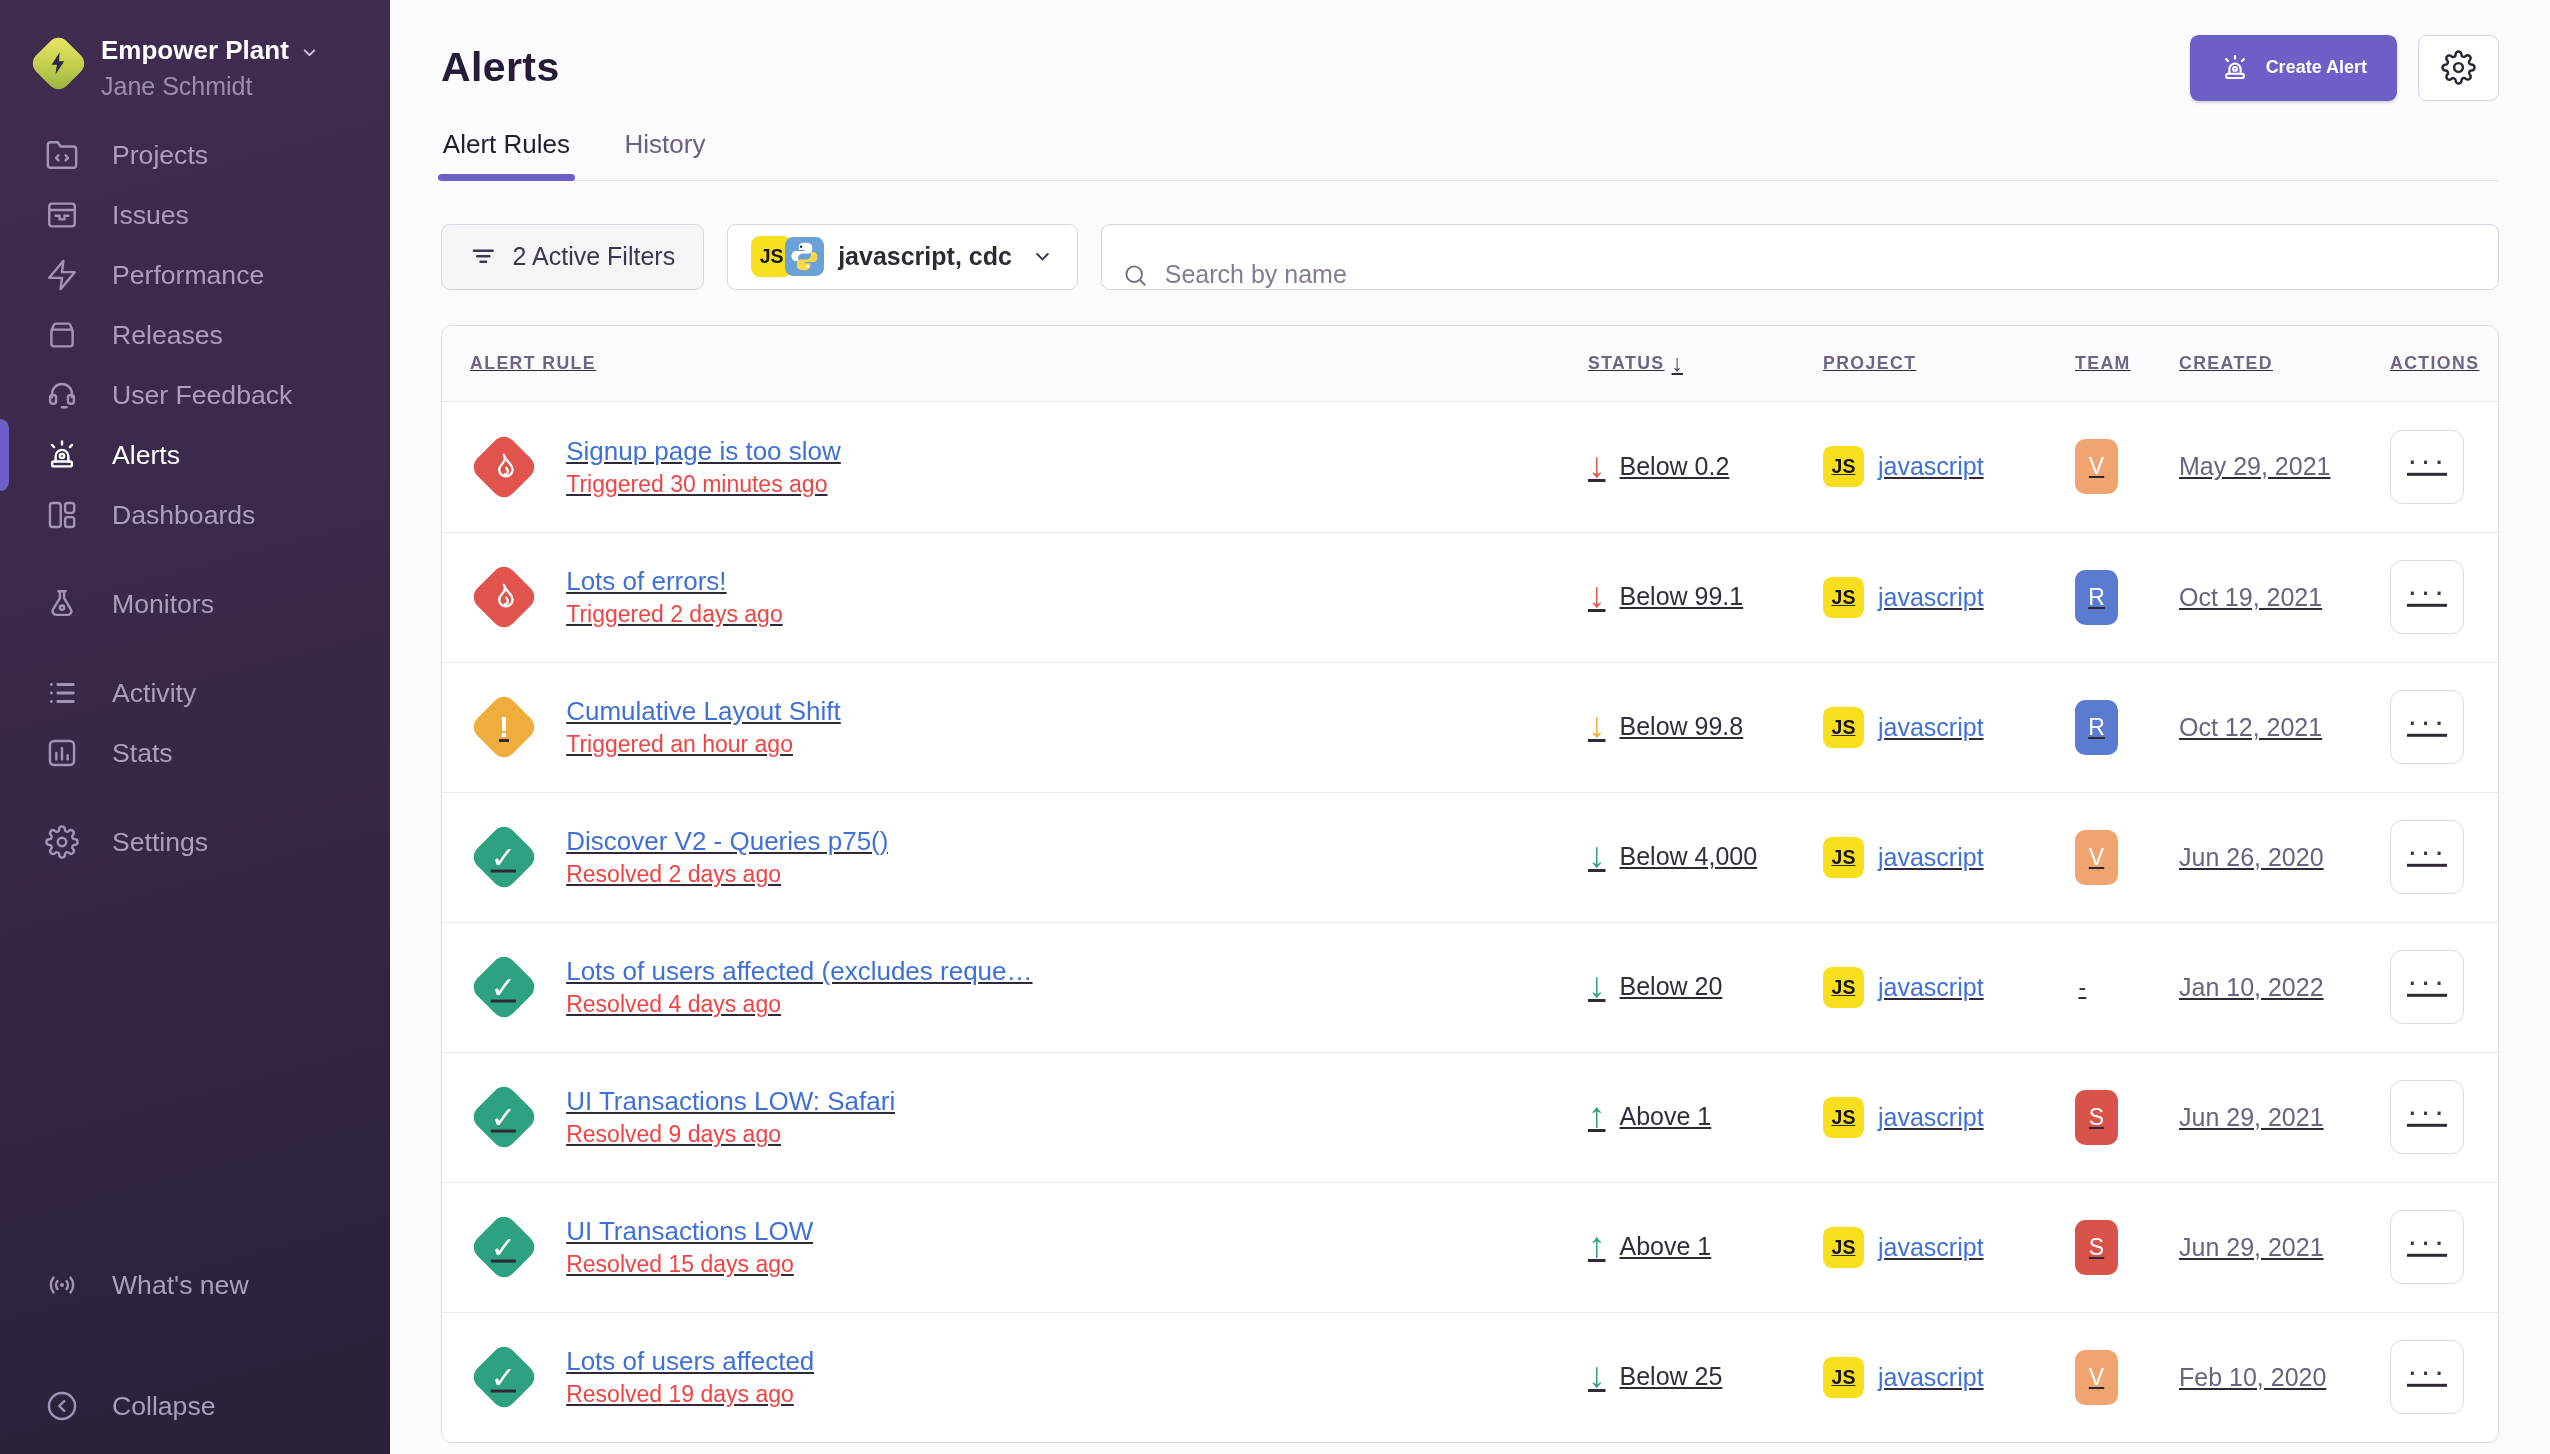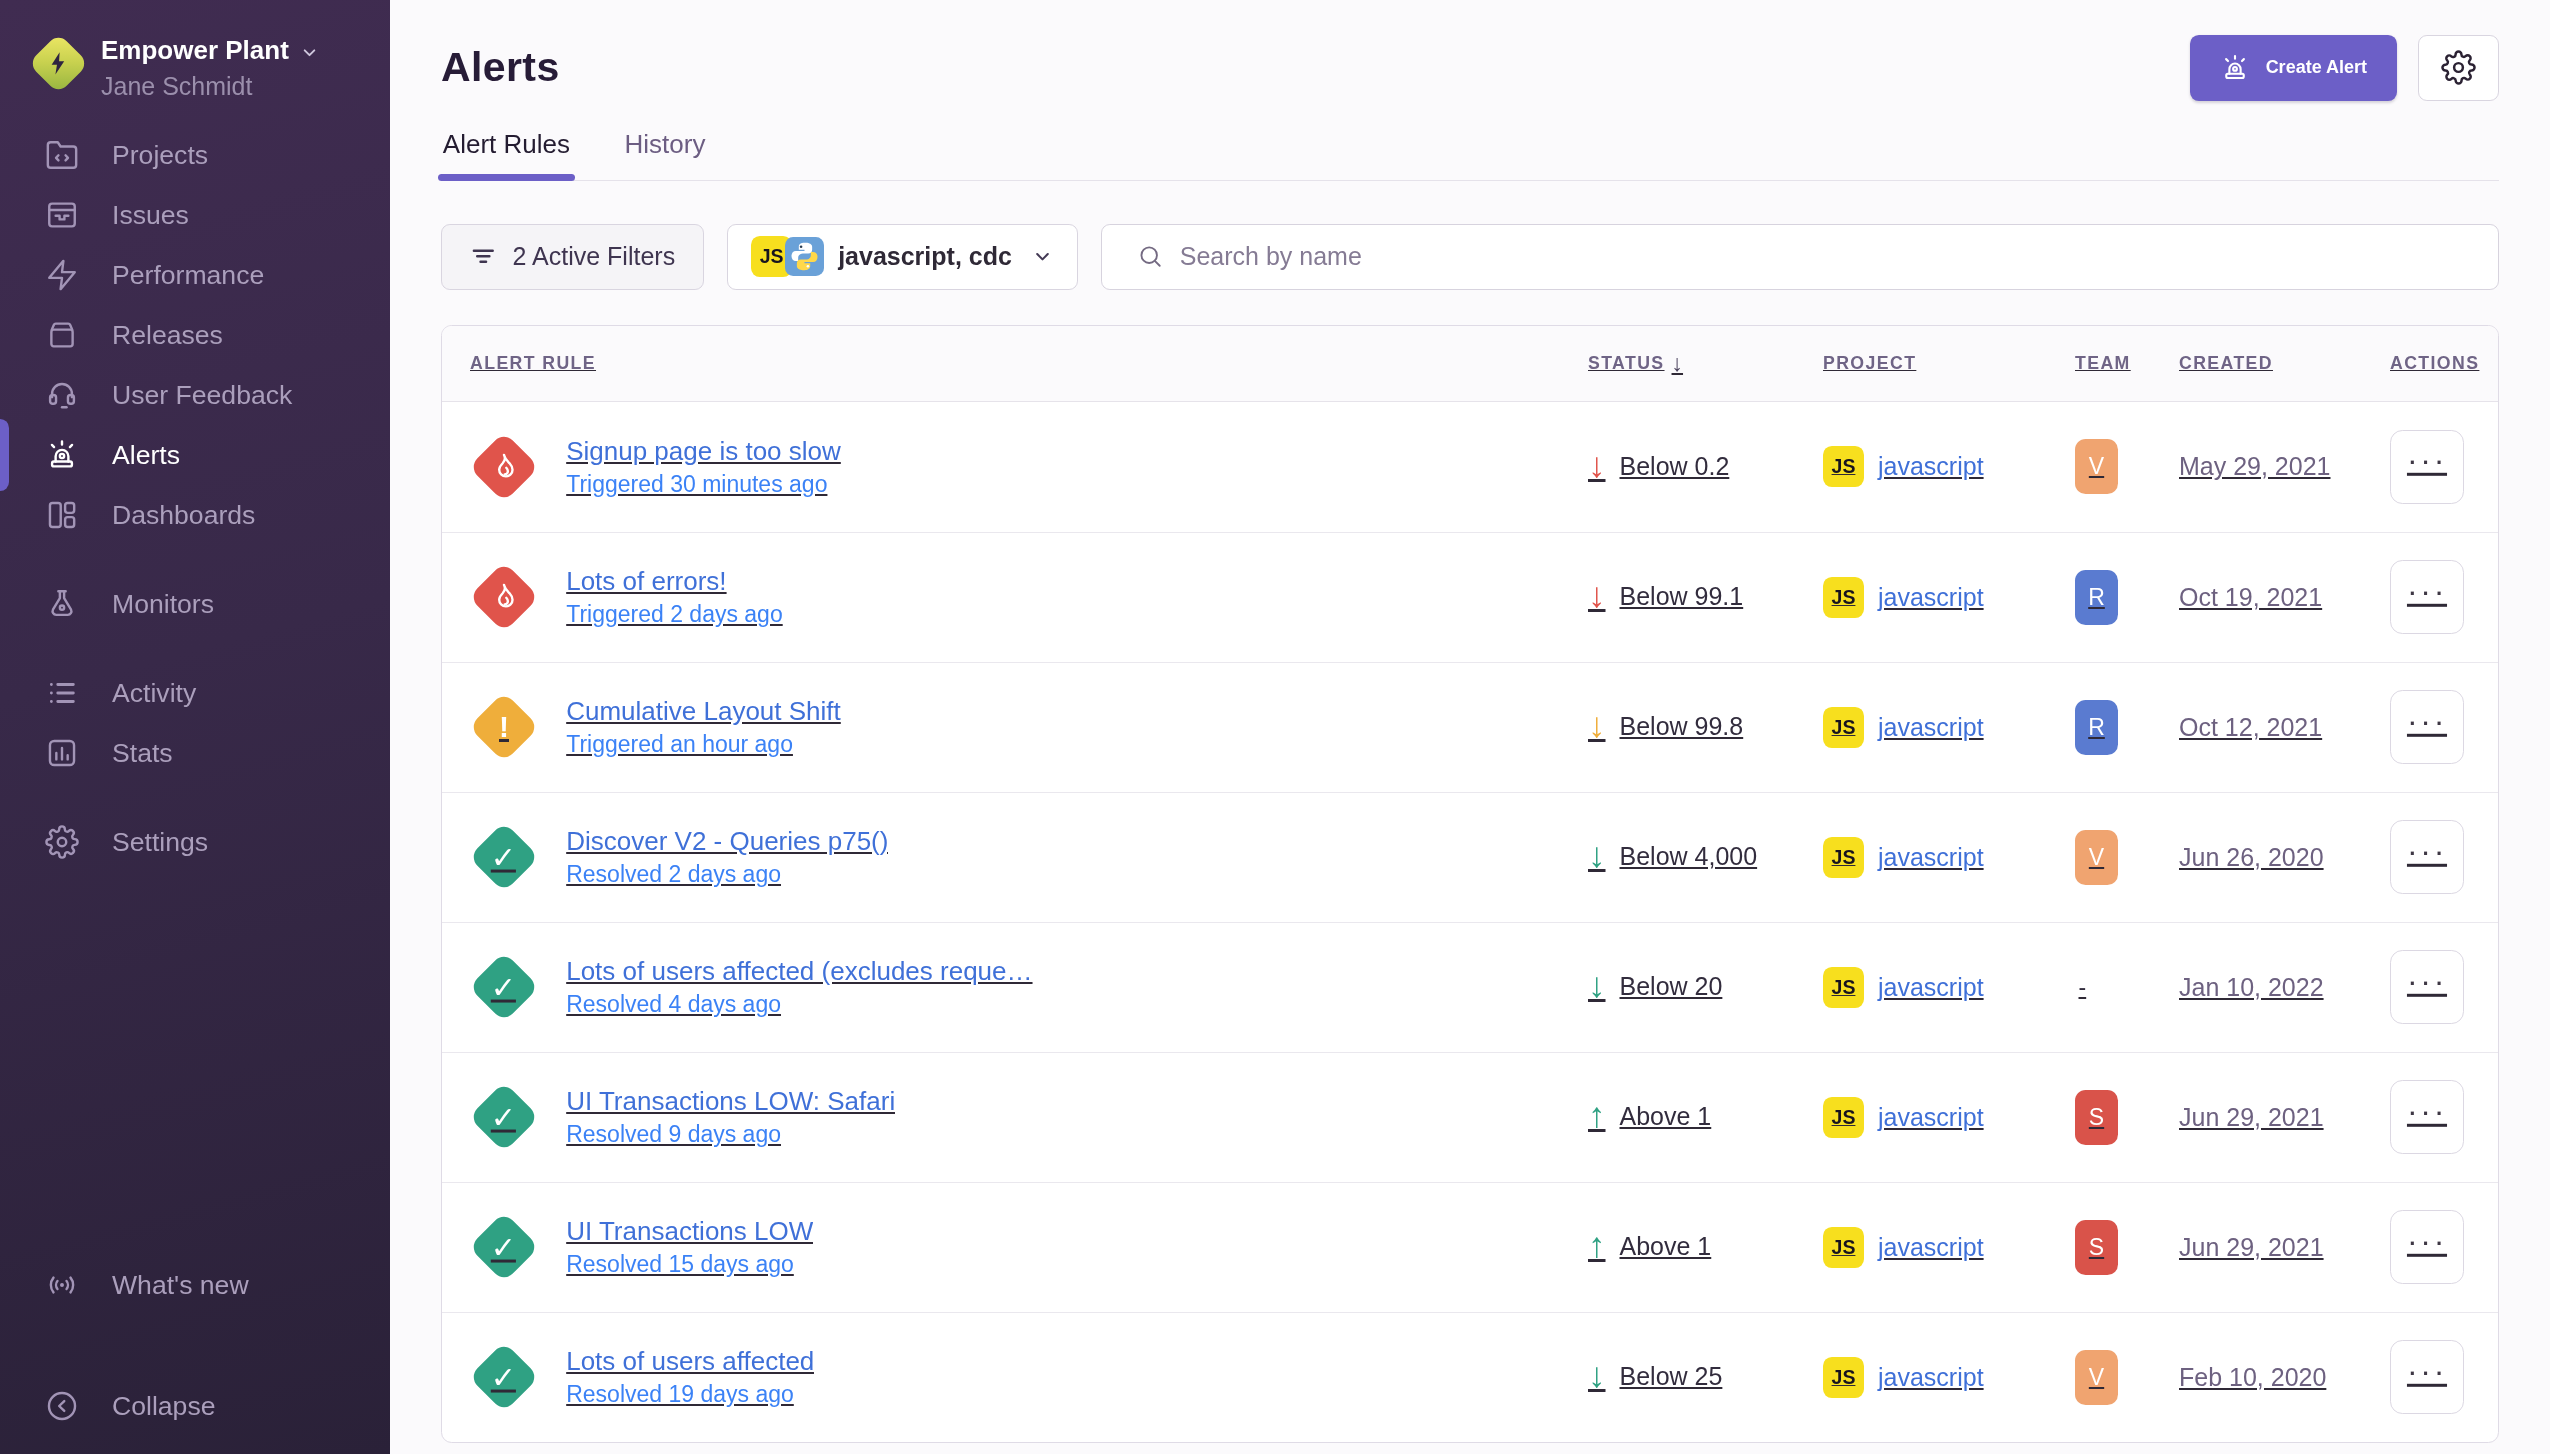--- a/index.html
+++ b/index.html
@@ -59,22 +59,22 @@
     font-size:25px; font-weight:400; color:#3f3550; cursor:pointer; }
   .btn-filters .ic { color:#3f3550; display:flex; }
   .btn-project { display:flex; align-items:center; gap:14px; height:66px; padding:0 23px;
     background:#fff; border:1.8px solid #d9d5e0; border-radius:8.9px;
     font-size:25px; font-weight:700; color:#2f2936; cursor:pointer; }
   .platform-icons { display:flex; align-items:center; }
   .js-badge { width:41px; height:41px; border-radius:8.9px; background:var(--jsYellow,#f7df1e);
     color:#17141f; font-weight:800; font-size:19.5px; display:flex; align-items:center; justify-content:center; flex:none; }
   .platform-icons .py-badge { margin-left:-7px; display:flex; }
   .chev-down { color:#443a55; display:flex; margin-left:5.3px; }
-  .search { flex:1; display:flex; align-items:center; gap:16px; background:#fff;
-    border:1.8px solid #d7d3de; border-radius:8.9px; padding:0 35px; }
+  .search { flex:1; display:flex; align-items:flex-end; gap:16px; background:#fff;
+    border:1.8px solid #d7d3de; border-radius:8.9px; padding:0 20px; }
   .search .ic { color:#746a82; display:flex; }
   .search input { border:0; outline:0; flex:1; font-size:25px; color:#2f2936; background:transparent;
     font-family:inherit; }
   .search input::placeholder { color:#857b94; }
   
   .table { margin-top:35px; background:#fff; border:1.8px solid #dfdbe6; border-radius:10.6px; overflow:hidden;text-decoration:underline; }
   .thead, .trow { display:grid; grid-template-columns:1fr 235px 252px 104px 211px 108px; align-items:center; }
   .thead { height:76px; background:#fbfafc; border-bottom:1.8px solid #e6e3ea;
     font-size:17.7px; font-weight:700; letter-spacing:1.4px; color:#6f6486; text-transform:uppercase; }
   .th-rule { padding-left:28px; }
@@ -87,21 +87,21 @@
   .sev-inner { width:50px; height:50px; border-radius:12.4px; transform:rotate(45deg);
     display:flex; align-items:center; justify-content:center; }
   .sev.fire .sev-inner { background:var(--statusRed,#e0544b); }
   .sev.warning .sev-inner { background:var(--statusAmber,#efae3b); }
   .sev.check .sev-inner { background:var(--statusGreen,#2fa183); }
   .glyph { transform:rotate(-45deg); color:#fff; font-size:30px; font-weight:700;
     display:flex; align-items:center; justify-content:center; }
   .rule-text { display:flex; flex-direction:column; min-width:0; }
   .rule-title { font-size:26px; color:var(--link,#3f70d8); text-decoration:none; cursor:pointer;
     white-space:nowrap; overflow:hidden; text-overflow:ellipsis; }
-  .rule-sub { font-size:23px; color:#3b82f6; margin-top:4px; }
+  .rule-sub { font-size:23px; color:#ef4444; margin-top:4px; }
   .c-status { display:flex; align-items:center; gap:14px; font-size:25px; color:#322c3d; }
   .arrow { font-size:35px; line-height:1; margin-top:-4.4px; }
   .arrow.red { color:var(--statusRed,#e0544b); }
   .arrow.amber { color:var(--statusAmber,#efae3b); }
   .arrow.green { color:var(--statusGreen,#2fa183); }
   .c-project { display:flex; align-items:center; gap:14px; }
   .proj-link { font-size:25px; color:var(--link,#3f70d8); text-decoration:none; cursor:pointer; }
   .team-badge { min-width:43px; width:43px; height:55px; border-radius:10.6px; color:#fff; font-size:23px;
     display:flex; align-items:center; justify-content:center; }
   .team-badge.orange { background:var(--teamOrange,#f0a470); }

